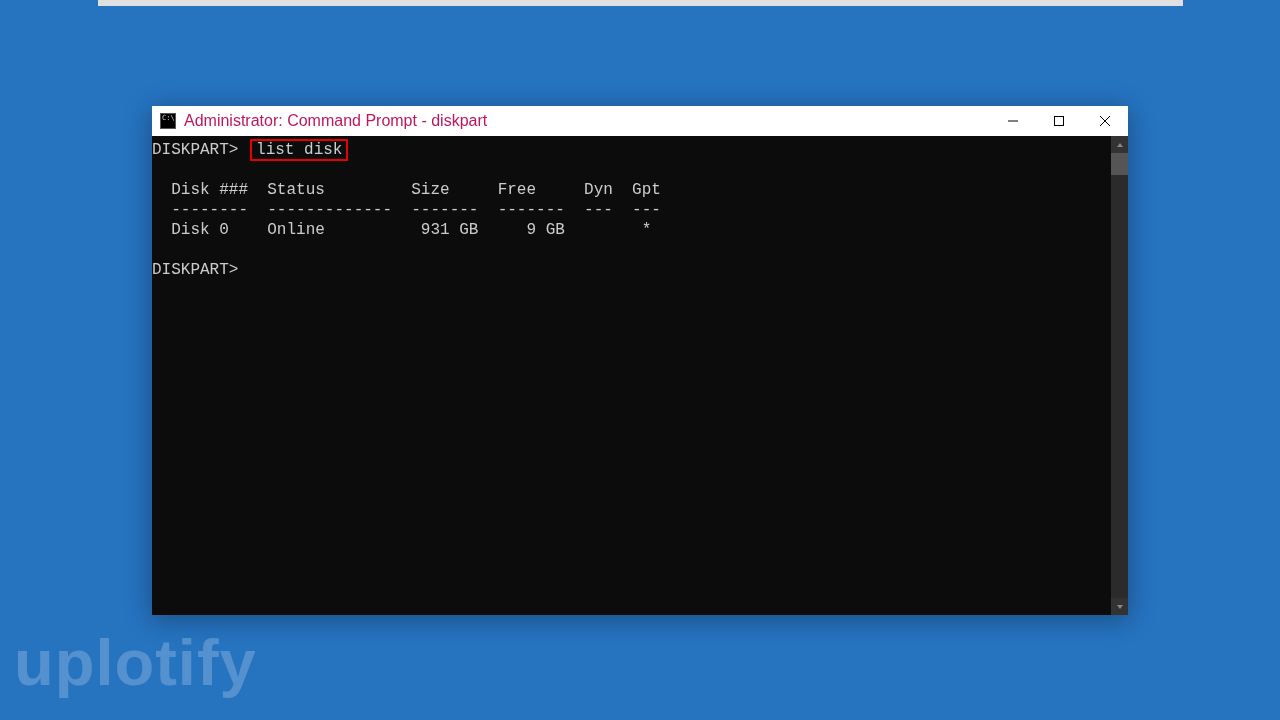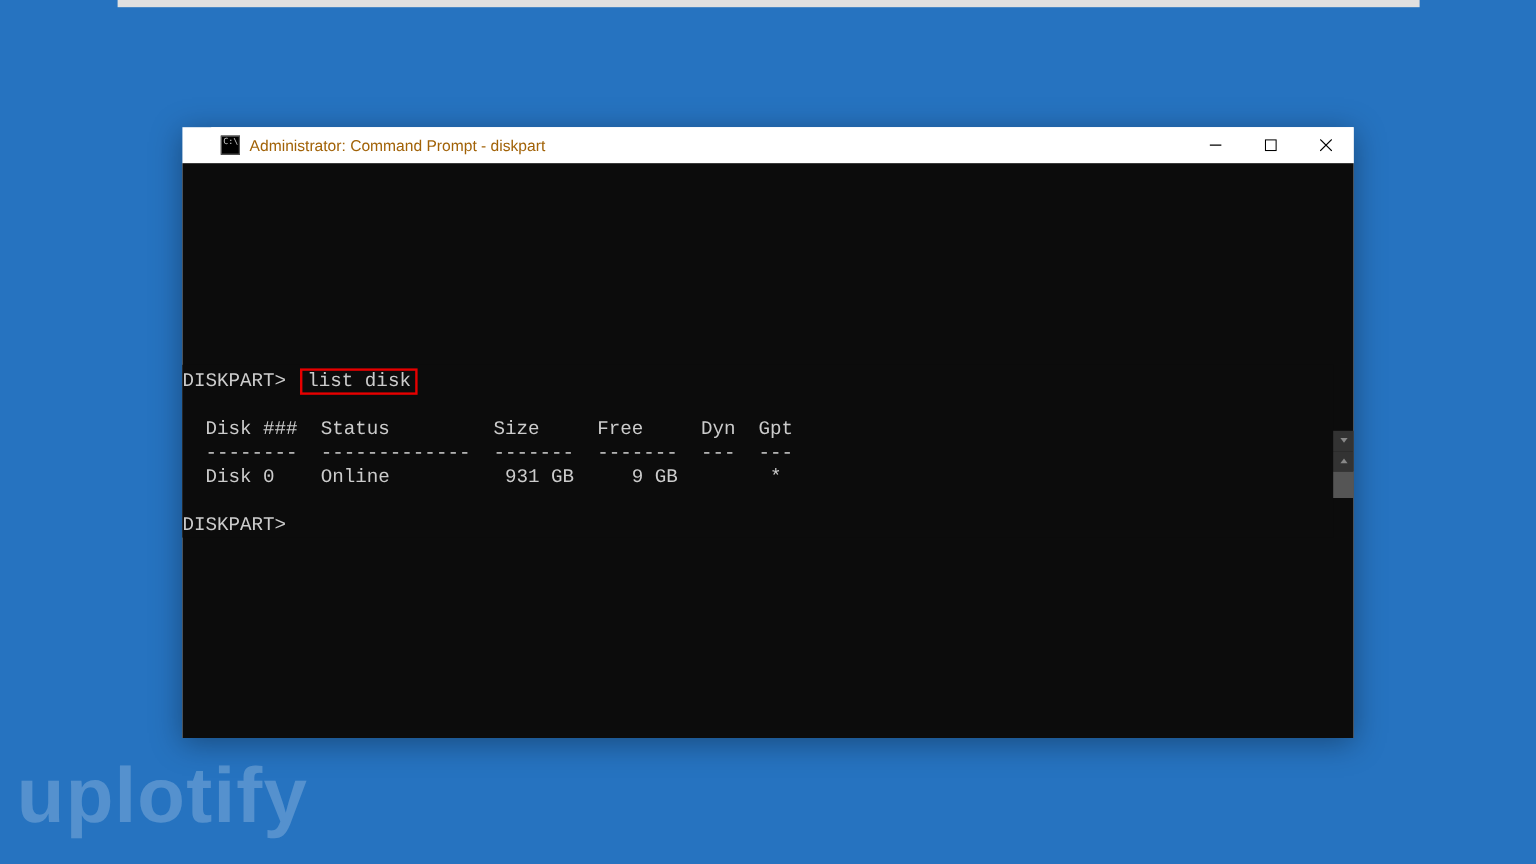--- a/index.html
+++ b/index.html
@@ -28,24 +28,23 @@
       background: #fff;
       box-shadow: 0 4px 24px rgba(0,0,0,0.35);
       display: flex;
       flex-direction: column;
     }
     .titlebar {
       height: 30px;
       background: #fff;
       display: flex;
       align-items: center;
-      color: #a16207;
-      font-size: 13px;
+      color: #be185d;
+      font-size: 16px;
       user-select: none;
-      margin-left: 24px;
     }
     .titlebar-icon {
       width: 16px;
       height: 16px;
       margin-left: 8px;
       margin-right: 8px;
       background: #000;
       border: 1px solid #555;
       position: relative;
       display: inline-block;
@@ -73,21 +72,20 @@
       display: flex;
       align-items: center;
       justify-content: center;
       font-family: "Segoe UI Symbol", sans-serif;
     }
     .win-btn svg { width: 10px; height: 10px; }
     .terminal-area {
       flex: 1;
       display: flex;
       background: #0c0c0c;
-      align-items: center;
     }
     .terminal {
       flex: 1;
       background: #0c0c0c;
       color: #cccccc;
       font-family: Consolas, "Courier New", monospace;
       font-size: 16px;
       line-height: 1.25;
       padding: 4px 0 0 0;
       white-space: pre;

